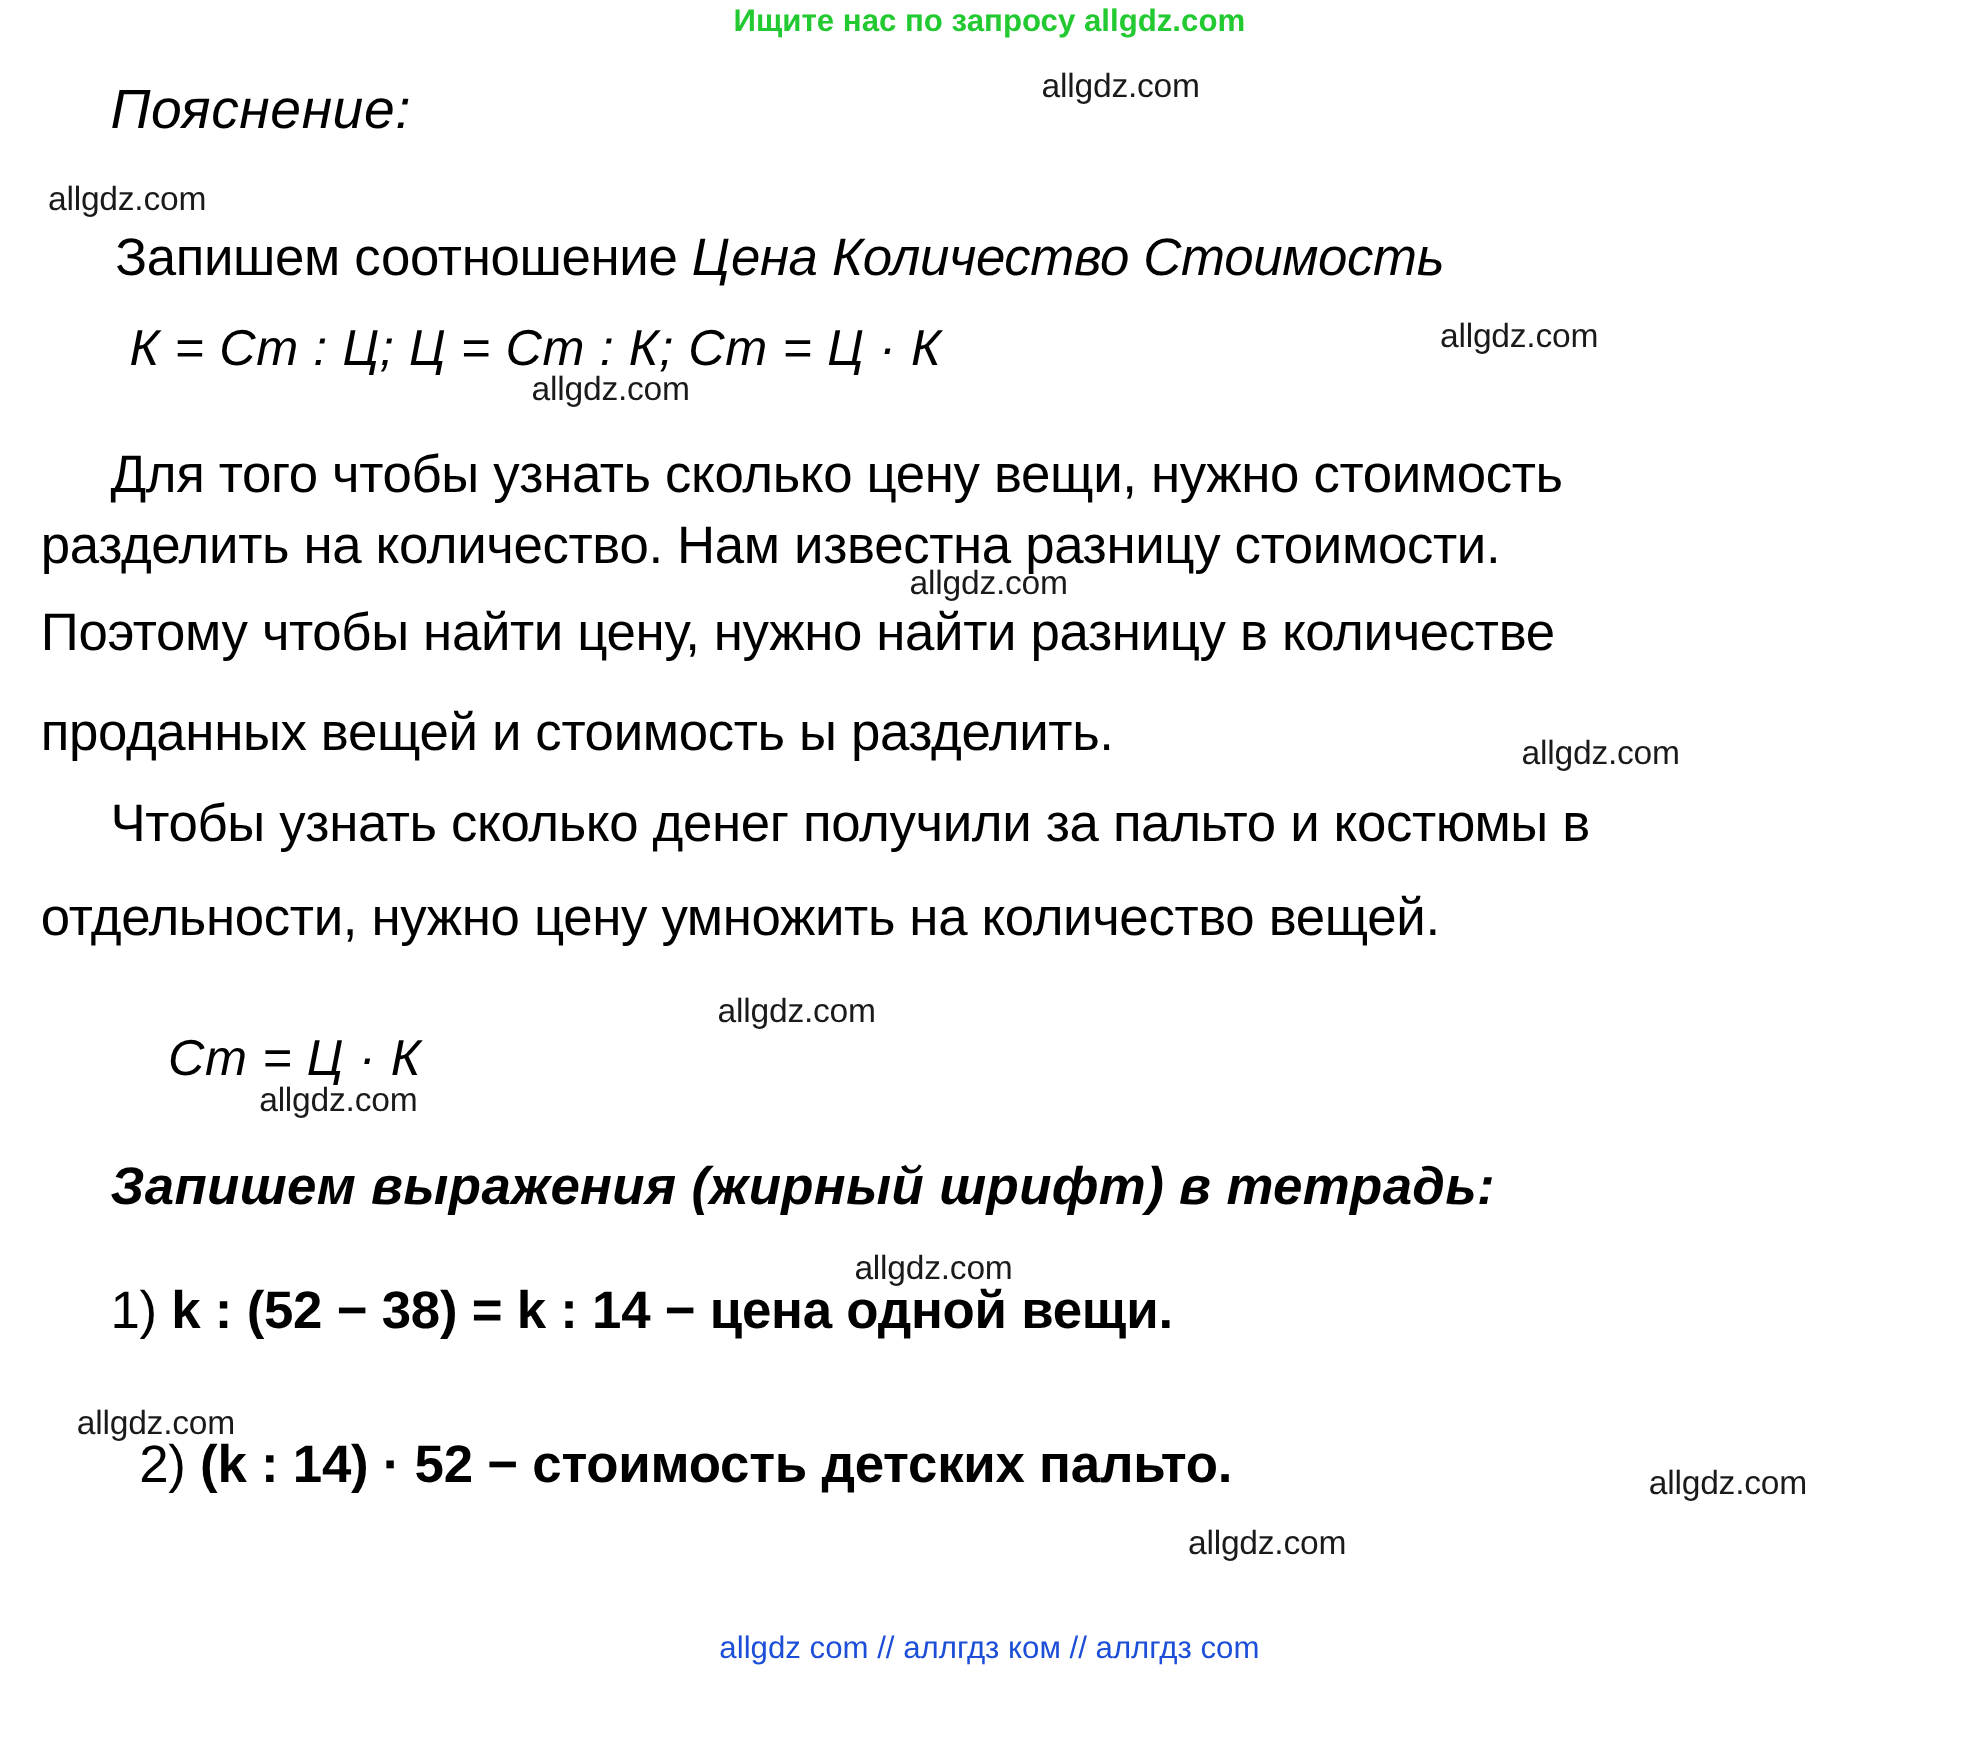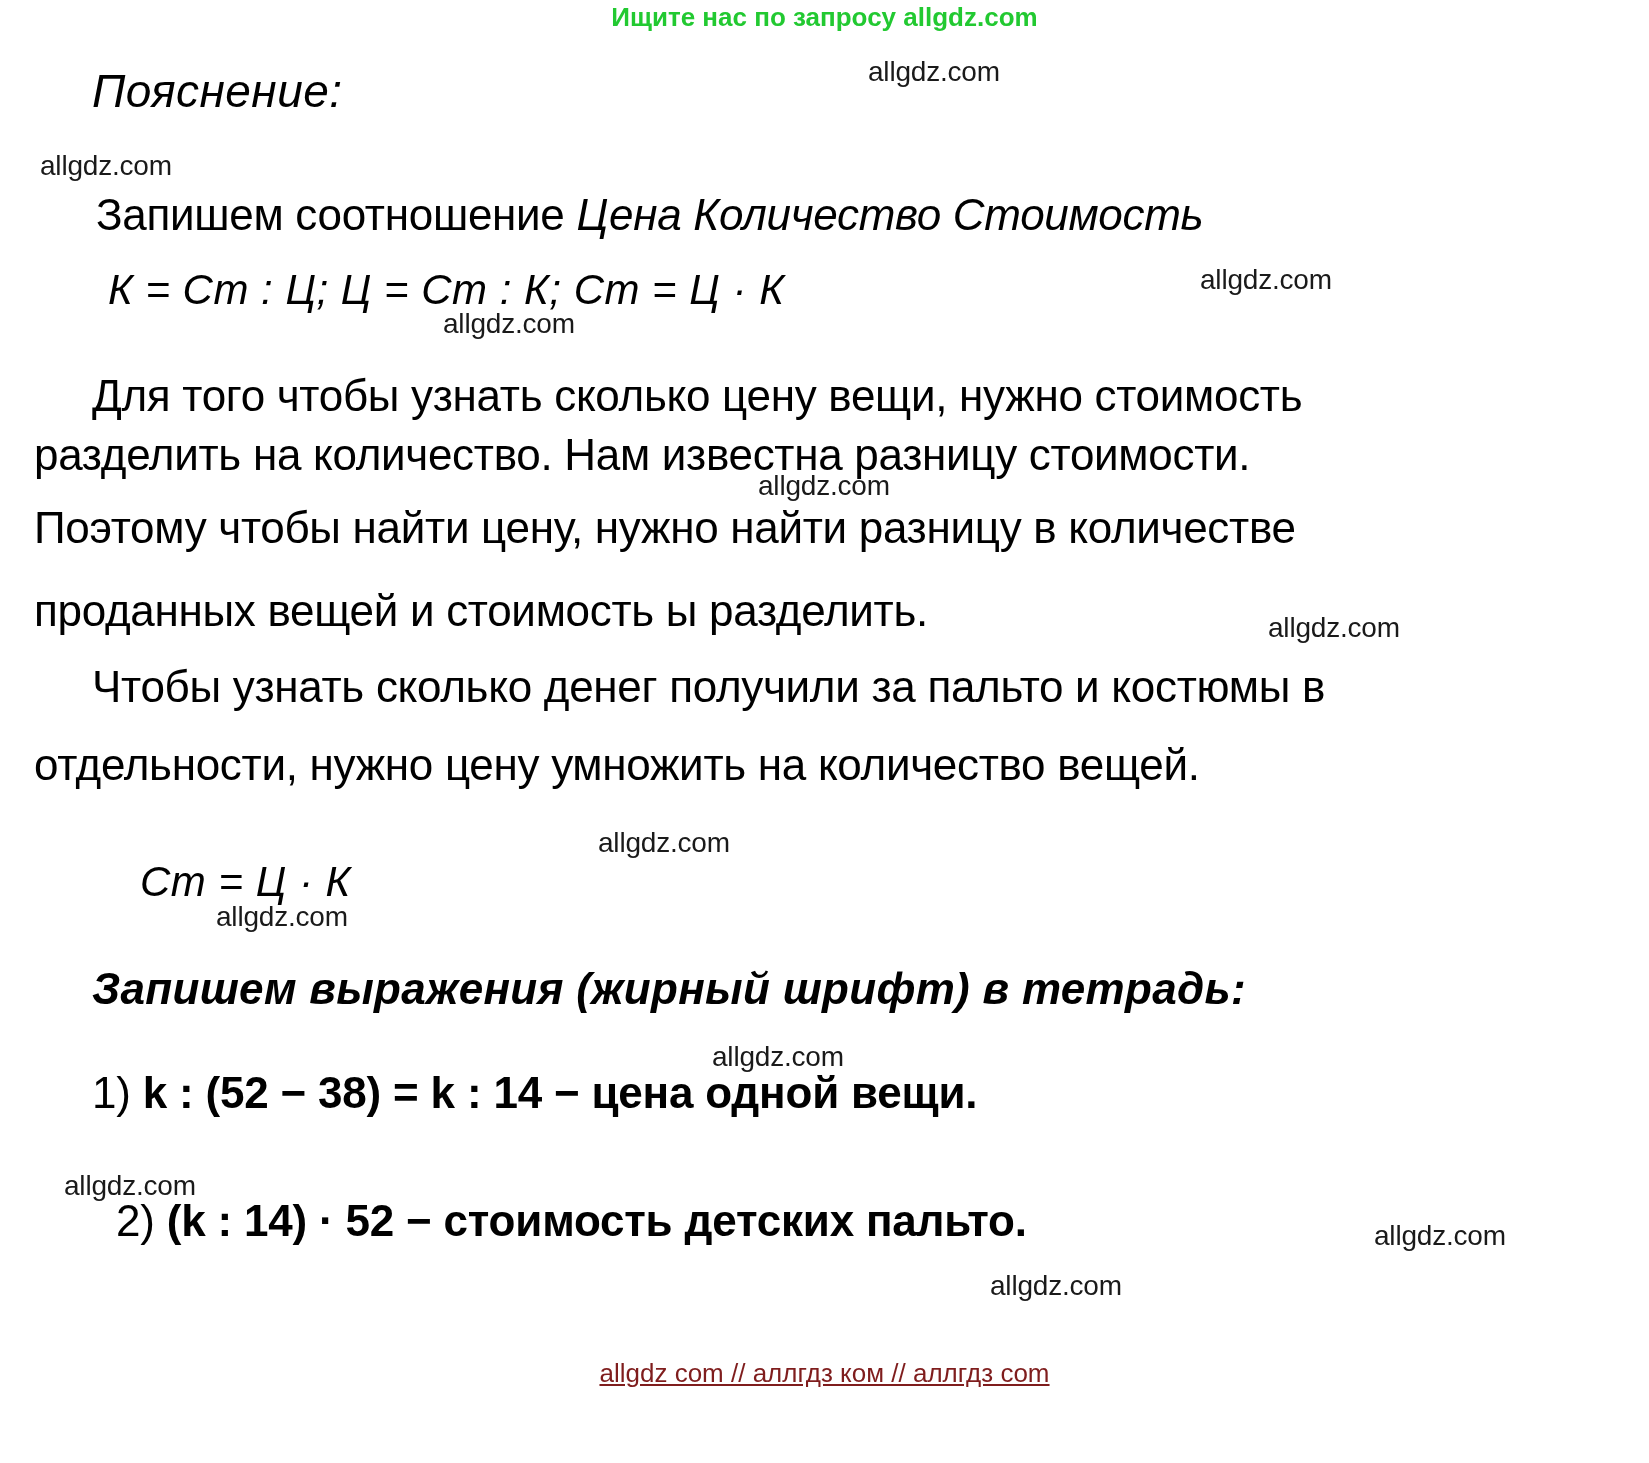--- a/index.html
+++ b/index.html
@@ -144,15 +144,15 @@
     <span class="num">1)</span>
     <span>k : (52 − 38) = k : 14 − цена одной вещи.</span>
   </div>
 
   <div class="txt expr" style="left:116px; top:1196px;">
     <span class="num">2)</span>
     <span>(k : 14) · 52 − стоимость детских пальто.</span>
   </div>
 
 
-  <div class="footer" style="color: #7f1d1d; text-decoration: underline;">allgdz com  //  аллгдз ком  //  аллгдз com</div>
+  <div class="footer" style="color: #1d4ed8;">allgdz com  //  аллгдз ком  //  аллгдз com</div>
 
 </div>
 
 </body></html>

